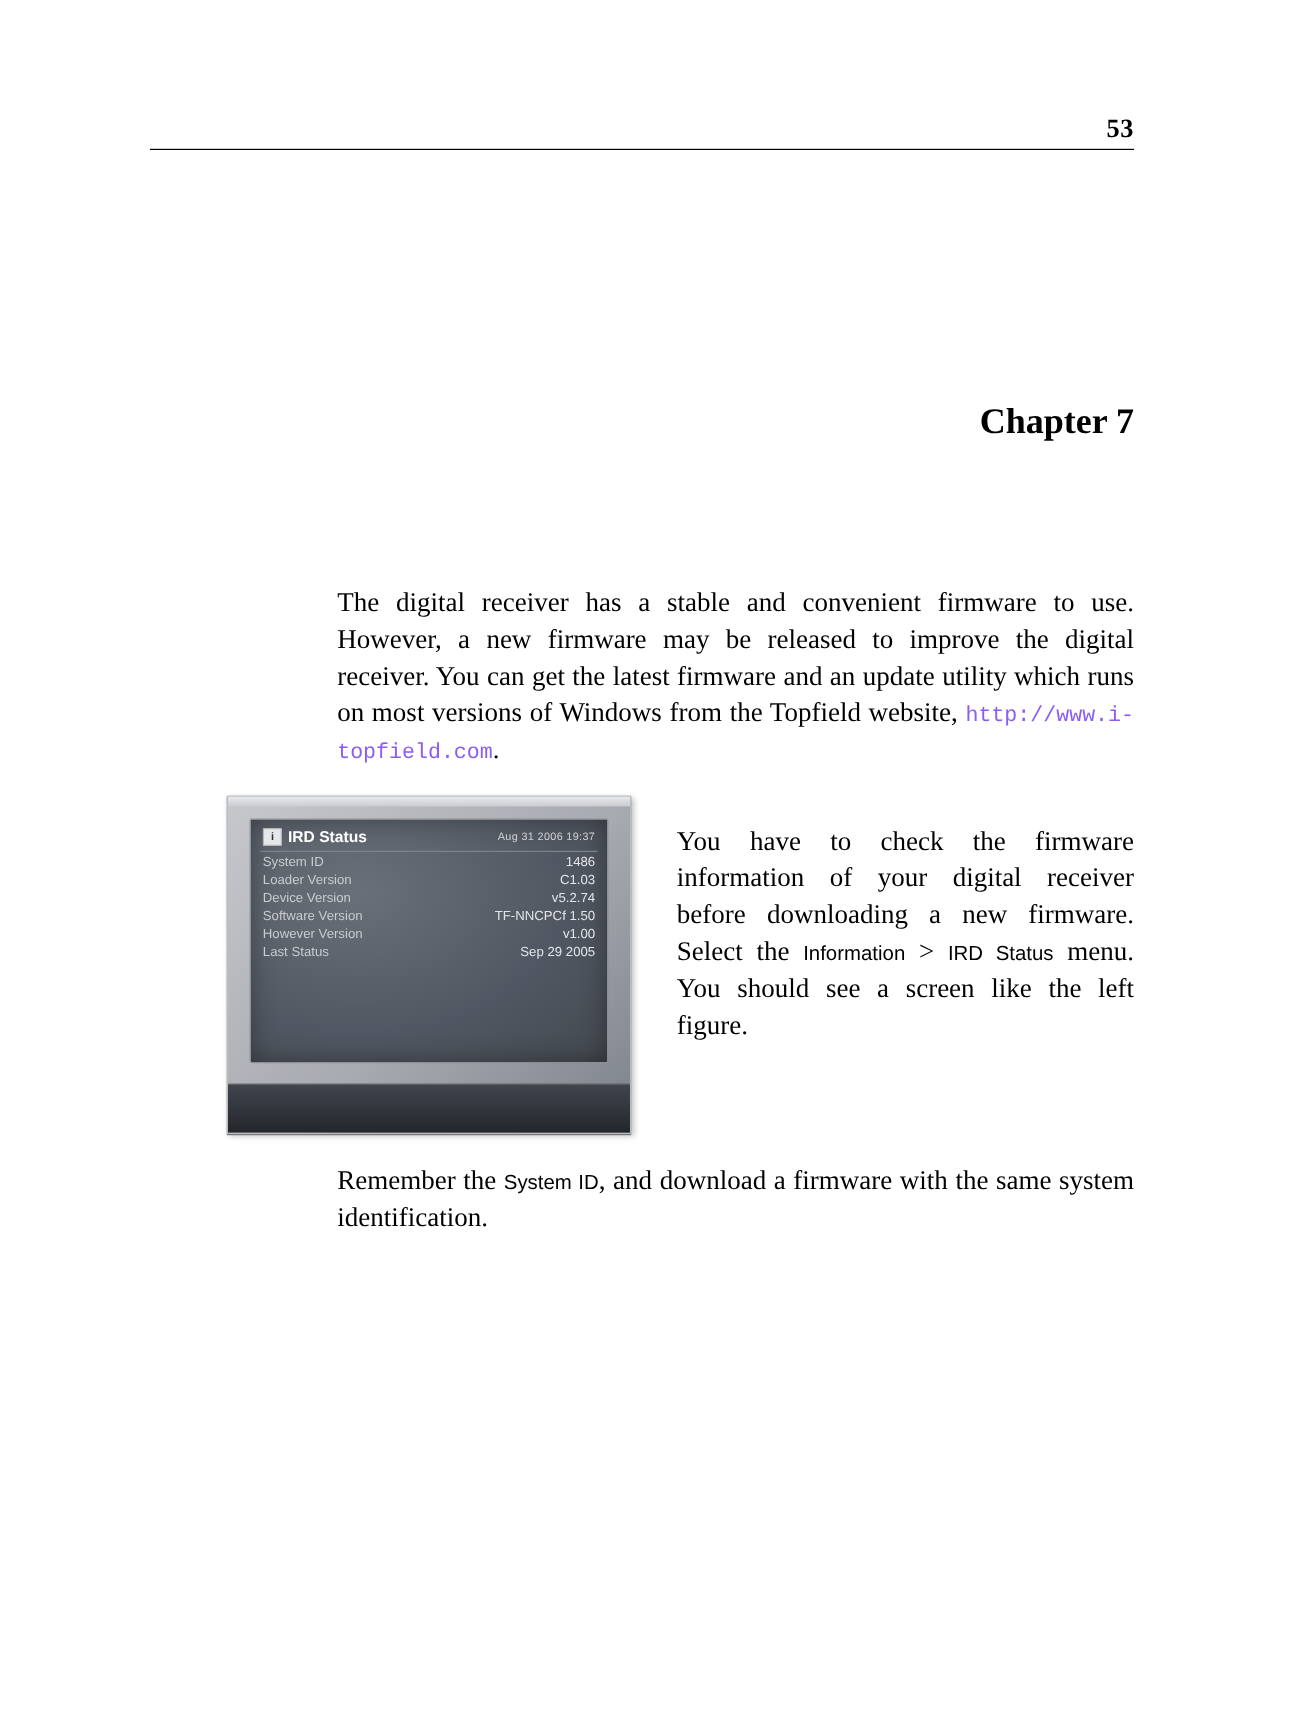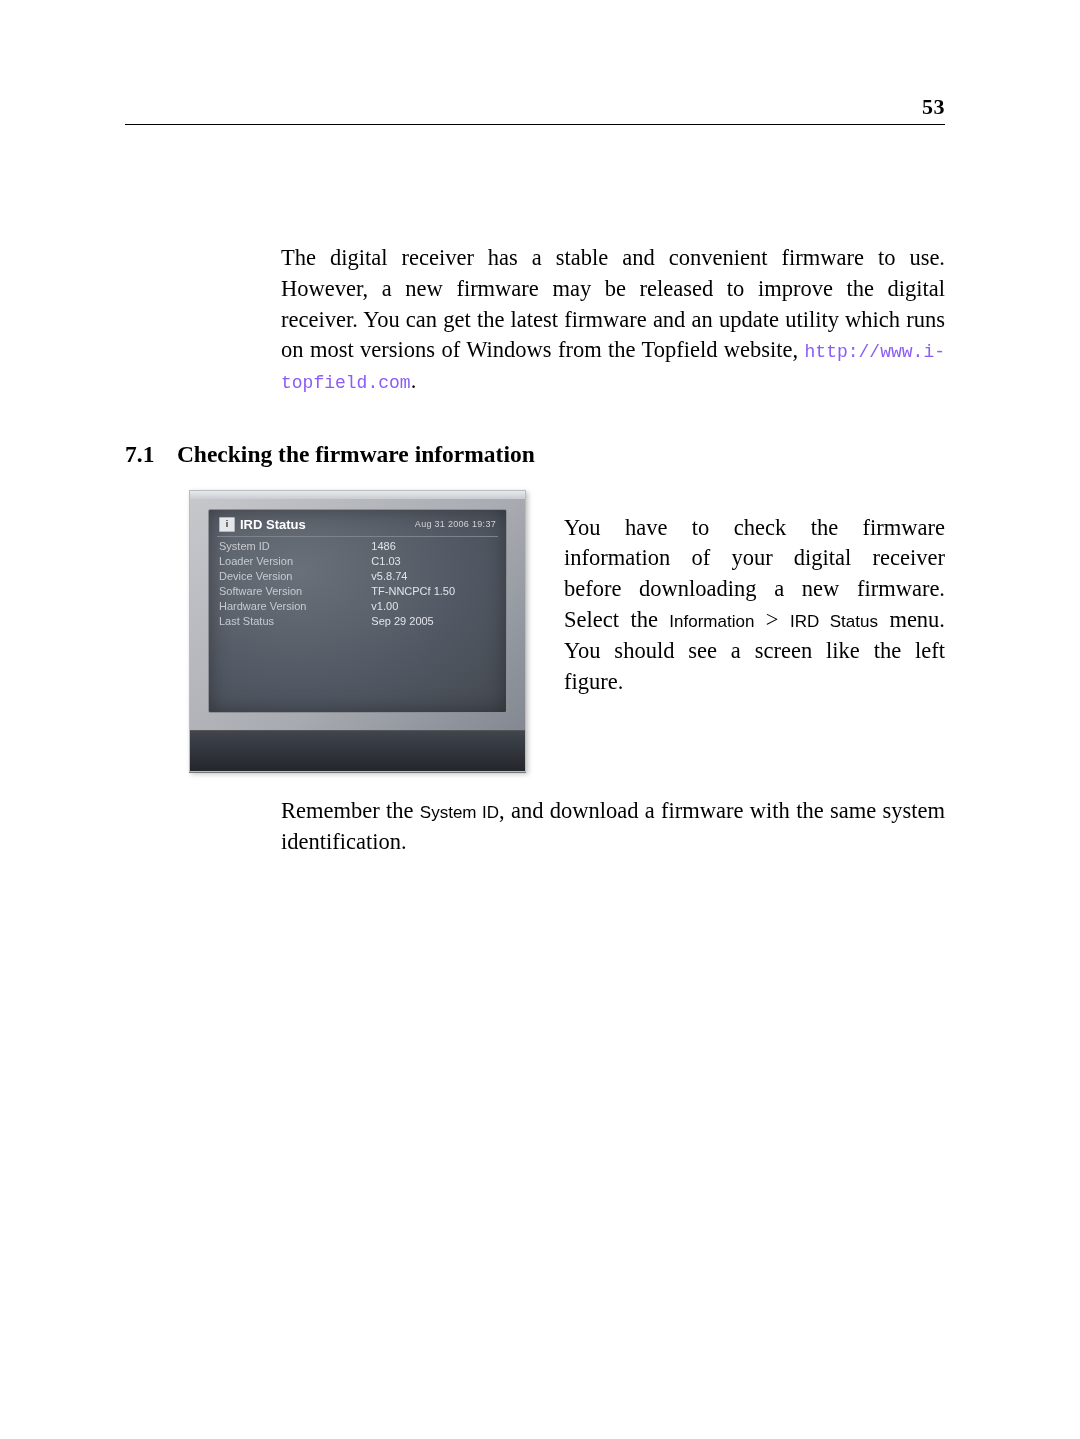--- a/index.html
+++ b/index.html
@@ -180,40 +180,37 @@
     line-height: 15px;
     color: #d6d8dc;
   }
   .fig-row .k {
     width: 55%;
     color: #c8cbd0;
   }
   .fig-row .v {
     width: 45%;
     color: #e2e4e8;
-    text-align: left;
+    text-align: right;
   }
 </style>
 </head>
 <body>
 
 <div class="page">
   <div class="header-line">
     <span>53</span>
   </div>
 
+  <div class="chapter-label">Chapter 7</div>
 
   <p class="intro">
     <span>The digital receiver has a stable and convenient firmware to use.  However, a new firmware may be released to improve the digital receiver.  You can get the latest firmware and an update utility which runs on most versions of Windows from the Topfield website, </span><span class="tt">http://www.i-topfield.com</span><span>.</span>
   </p>
 
-  <div class="section-heading">
-    <span class="num">7.1</span>
-    <span>Checking the firmware information</span>
-  </div>
 
   <div class="two-col">
     <div class="figure-wrap">
       <div class="fig">
         <div class="fig-panel">
           <div class="fig-title">
             <div class="fig-title-left">
               <span class="fig-title-icon">i</span>
               <span>IRD Status</span>
             </div>
@@ -223,28 +220,28 @@
             <div class="fig-row">
                 <span class="k">System ID</span>
                 <span class="v">1486</span>
               </div>
             <div class="fig-row">
                 <span class="k">Loader Version</span>
                 <span class="v">C1.03</span>
               </div>
             <div class="fig-row">
                 <span class="k">Device Version</span>
-                <span class="v">v5.8.74</span>
+                <span class="v">v5.2.74</span>
               </div>
             <div class="fig-row">
                 <span class="k">Software Version</span>
                 <span class="v">TF-NNCPCf 1.50</span>
               </div>
             <div class="fig-row">
-                <span class="k">Hardware Version</span>
+                <span class="k">However Version</span>
                 <span class="v">v1.00</span>
               </div>
             <div class="fig-row">
                 <span class="k">Last Status</span>
                 <span class="v">Sep 29 2005</span>
               </div>
           </div>
         </div>
         <div class="fig-bottom"></div>
       </div>

